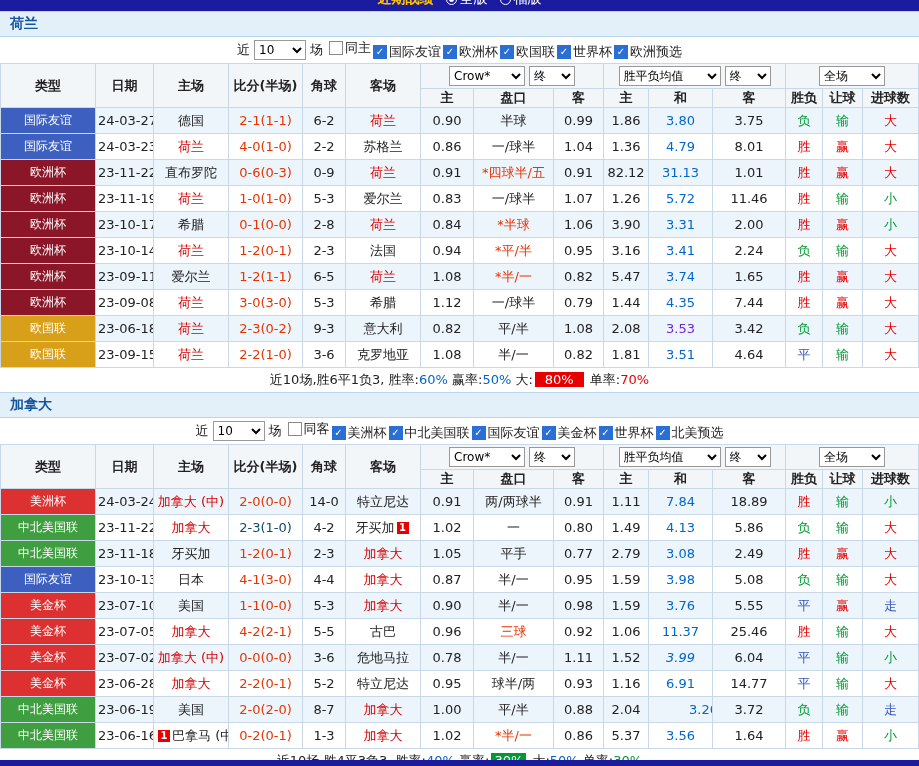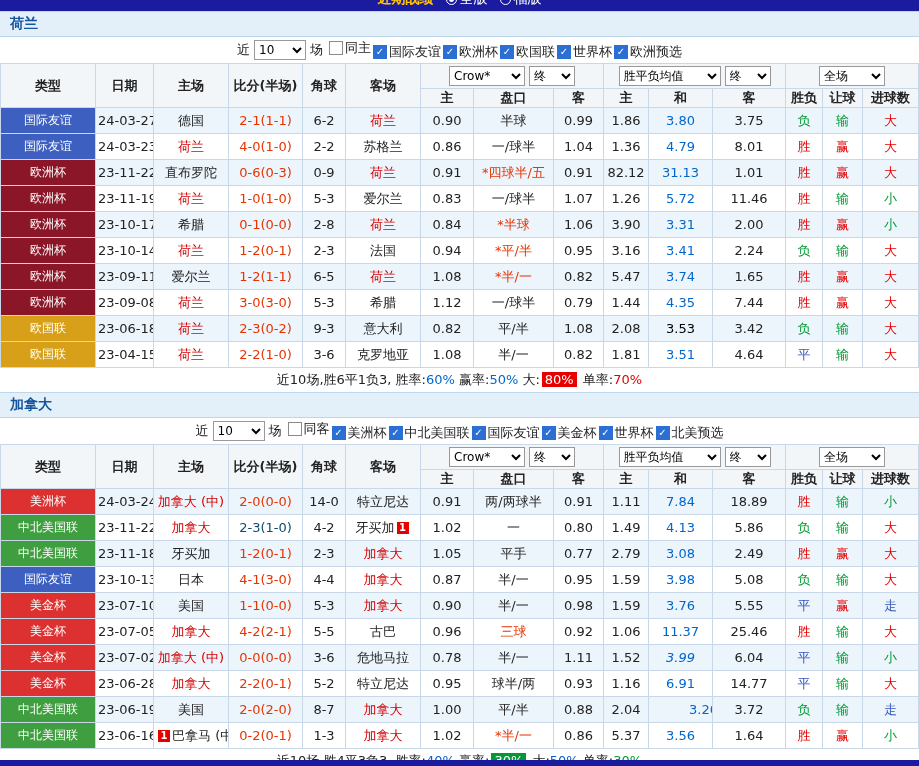--- a/index.html
+++ b/index.html
@@ -34,21 +34,21 @@
   .sel-comp{width:76px;margin-right:4px;}
   .sel-time{width:46px;}
   .sel-avg{width:102px;margin-right:4px;}
   .sel-scope{width:66px;}
 
   .section-footer{text-align:center;font-size:13px;padding:3px 0;color:#222;}
   .fs-plain{color:#222;}
   .fs-blue{color:#0066cc;}
   .fs-red{color:#e60000;}
   .fs-green{color:#009933;}
-  .fs-badge-red{background:#e60000;color:#fff;padding:0 3px;margin:8px 2px;}
+  .fs-badge-red{background:#e60000;color:#fff;padding:0 10px;margin:8px 2px;}
   .fs-badge-green{background:#009933;color:#fff;padding:0 3px;margin:0 2px;}
 </style>
 </head>
 <body>
 
 <div class="page">
 
   <div class="topbar">
     <div class="topbar-inner">
       <span class="topbar-title">近期战绩</span>
@@ -278,29 +278,29 @@
             <td class="typec" style="background: rgb(216, 160, 24);">欧国联</td>
             <td>23-06-18</td>
             <td><span style="color: rgb(212, 0, 0);">荷兰</span></td>
             <td style="color: rgb(230, 51, 0);">2-3(0-2)</td>
             <td>9-3</td>
             <td><span>意大利</span></td>
             <td>0.82</td>
             <td>平/半</td>
             <td>1.08</td>
             <td>2.08</td>
-            <td style="color: #000000;">3.53</td>
+            <td style="color: #6d28d9;">3.53</td>
             <td>3.42</td>
             <td style="color: rgb(0, 153, 51);">负</td>
             <td style="color: rgb(0, 153, 51);">输</td>
             <td style="color: rgb(230, 0, 0);">大</td>
           </tr>
           <tr>
             <td class="typec" style="background: rgb(216, 160, 24);">欧国联</td>
-            <td>23-04-15</td>
+            <td>23-09-15</td>
             <td><span style="color: rgb(212, 0, 0);">荷兰</span></td>
             <td style="color: rgb(230, 51, 0);">2-2(1-0)</td>
             <td>3-6</td>
             <td><span>克罗地亚</span></td>
             <td>1.08</td>
             <td>半/一</td>
             <td>0.82</td>
             <td>1.81</td>
             <td style="color: rgb(0, 102, 204);">3.51</td>
             <td>4.64</td>

